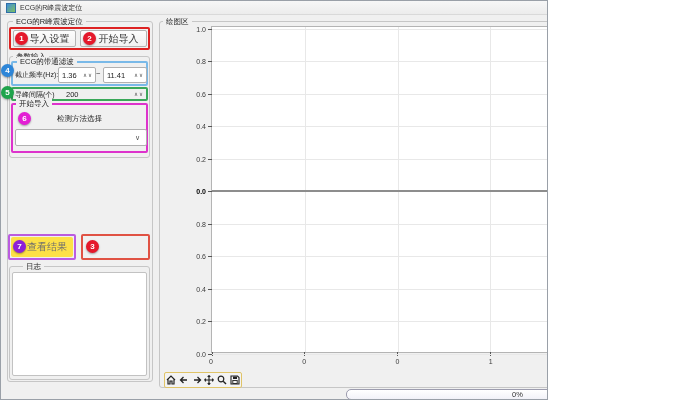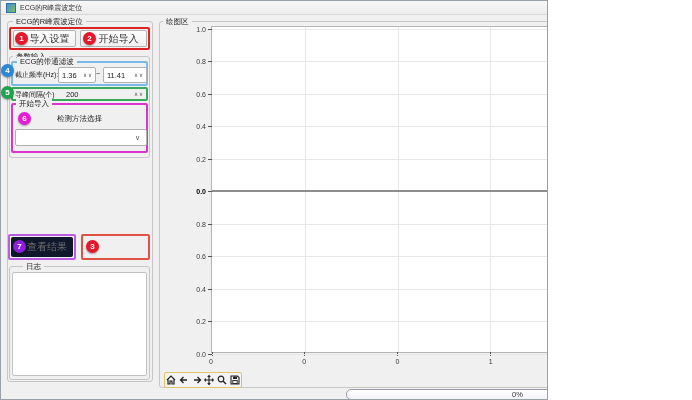--- a/index.html
+++ b/index.html
@@ -13,21 +13,21 @@
   #win-icon{width:8px;height:8px;margin:0 4px 0 5px;background:linear-gradient(135deg,#3f8fd8,#7fc060);
             border:1px solid #2f6ea8;}
   #title-text{font-size:7px;color:#333;}
   
   .groupbox{border:1px solid #c6c6c6;border-radius:3px;}
   .gb-label{position:absolute;background:#f0f0f0;padding:0 3px;font-size:7.5px;color:#222;
             line-height:9px;white-space:nowrap;}
   
   .btn{display:flex;align-items:center;justify-content:center;background:linear-gradient(#fdfdfd,#f1f1f1);
        border:1px solid #b4b4b4;border-radius:2px;font-size:10px;color:#333;cursor:default;}
-  .btn2{color:#6e6e6e;background:#0f172a;}
+  .btn2{color:#6e6e6e;background:#fde047;}
   
   .hl{border-style:solid;border-width:2px;border-radius:2px;background:transparent;}
   
   .marker{position:absolute;width:13px;height:13px;border-radius:50%;color:#fff;font-size:8px;
           font-weight:bold;display:flex;align-items:center;justify-content:center;
           box-shadow:0 1px 2px rgba(0,0,0,.35);z-index:30;}
   
   .spin{position:absolute;background:#fff;border:1px solid #b0b0b0;border-radius:2px;
         display:flex;align-items:center;font-size:7.5px;color:#222;}
   .spin .val{flex:1;padding-left:3px;}

